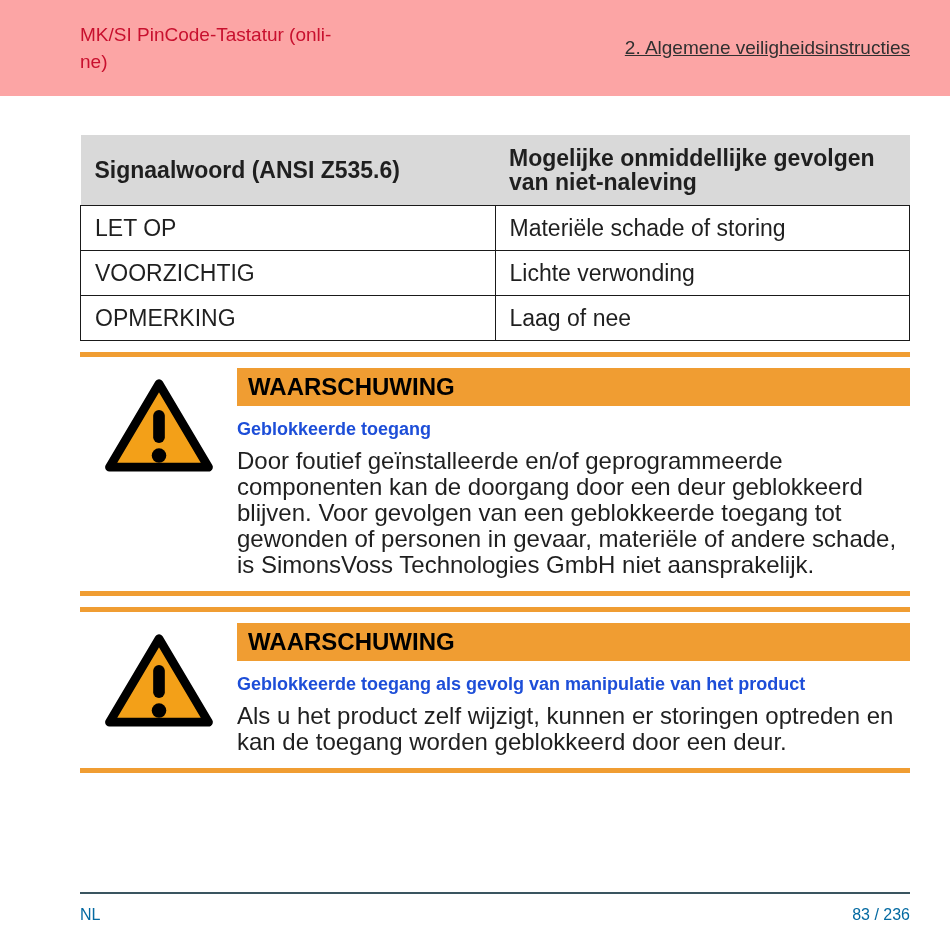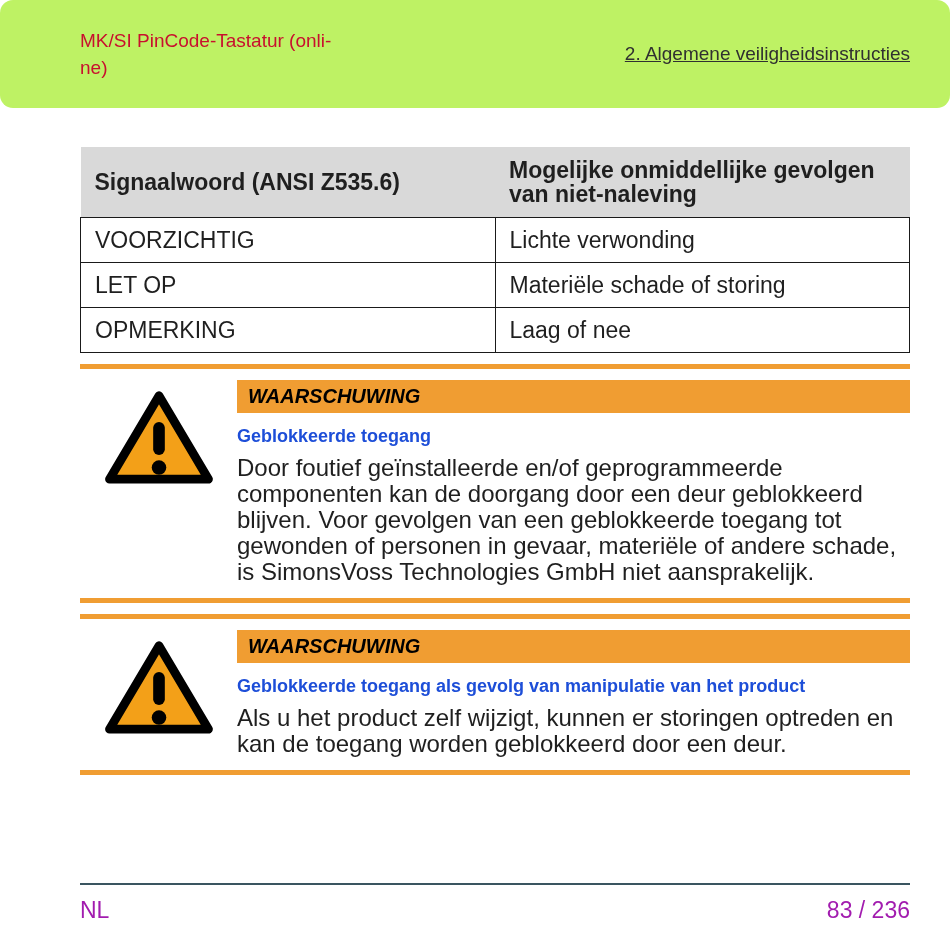--- a/index.html
+++ b/index.html
@@ -10,25 +10,24 @@
     overflow: hidden;
   }
   .page {
     width: 950px; height: 950px;
     display: flex; flex-direction: column;
     background: #ffffff;
   }
 
   
   .doc-header {
-    height: 108px; flex-shrink: 0;
-    background: #bef264;
+    height: 96px; flex-shrink: 0;
+    background: #fca5a5;
     display: flex; justify-content: space-between; align-items: center;
     padding: 0 40px 0 80px;
-    border-radius: 13px;
   }
   .doc-title {
     color: #c8102e; font-size: 19px; line-height: 27px;
     white-space: pre-line; max-width: 330px;
   }
   .chapter-title { font-size: 19px; color: #303030; text-decoration: underline; }
 
   
   .content { flex: 1; padding: 39px 40px 0 80px; }
 
@@ -51,42 +50,42 @@
   .orange-rule { height: 5px; background: #f09d32; }
   .warning-inner { display: flex; padding: 11px 0 13px 0; }
   .icon-col {
     width: 157px; flex-shrink: 0;
     display: flex; justify-content: center; align-items: flex-start;
     padding-top: 7px;
   }
   .warning-content { flex: 1; min-width: 0; }
   .warning-bar {
     background: #f09d32; color: #000;
-    font-weight: 700; font-size: 20px;
-    padding: 5px 11px; margin-bottom: 13px; font-style: italic;
+    font-weight: 700; font-size: 24px;
+    padding: 5px 11px; margin-bottom: 13px;
   }
   .warning-title { font-size: 18px; font-weight: 700; margin-bottom: 8px; color: #1d4ed8; }
   .warning-text { font-size: 24px; line-height: 26px; color: #1f1f1f; }
   .bullet-list { margin-top: 8px; }
   .bullet-item { display: flex; font-size: 18px; line-height: 26px; }
   .square-bullet {
     margin: 7px 13px 0 2px; flex-shrink: 0;
     width: 14px; height: 14px;
     display: grid;
     grid-template-columns: 6px 6px; grid-template-rows: 6px 6px;
     gap: 2px;
   }
   .square-bullet i { display: block; background: #b02a23; }
 
   
   .doc-footer { flex-shrink: 0; padding: 0 40px 26px 80px; }
   .footer-rule { height: 2px; background: #3a5560; }
   .footer-row {
     display: flex; justify-content: space-between;
-    font-size: 23px; color: #a21caf;
+    font-size: 16px; color: #0369a1;
     padding-top: 12px;
   }
 </style>
 </head>
 <body>
 
 <div class="page">
 
   <header class="doc-header">
     <div class="doc-title">MK/SI PinCode-Tastatur (onli-
@@ -98,26 +97,26 @@
 
     <table class="signal-table">
       <thead>
         <tr>
           <th>Signaalwoord (ANSI Z535.6)</th>
           <th>Mogelijke onmiddellijke gevolgen van niet-naleving</th>
         </tr>
       </thead>
       <tbody>
         <tr>
+          <td>LET OP</td>
+          <td>Materiële schade of storing</td>
+        </tr>
+        <tr>
           <td>VOORZICHTIG</td>
           <td>Lichte verwonding</td>
-        </tr>
-        <tr>
-          <td>LET OP</td>
-          <td>Materiële schade of storing</td>
         </tr>
         <tr>
           <td>OPMERKING</td>
           <td>Laag of nee</td>
         </tr>
       </tbody>
     </table>
 
     <section class="warning-block">
       <div class="orange-rule"></div>

